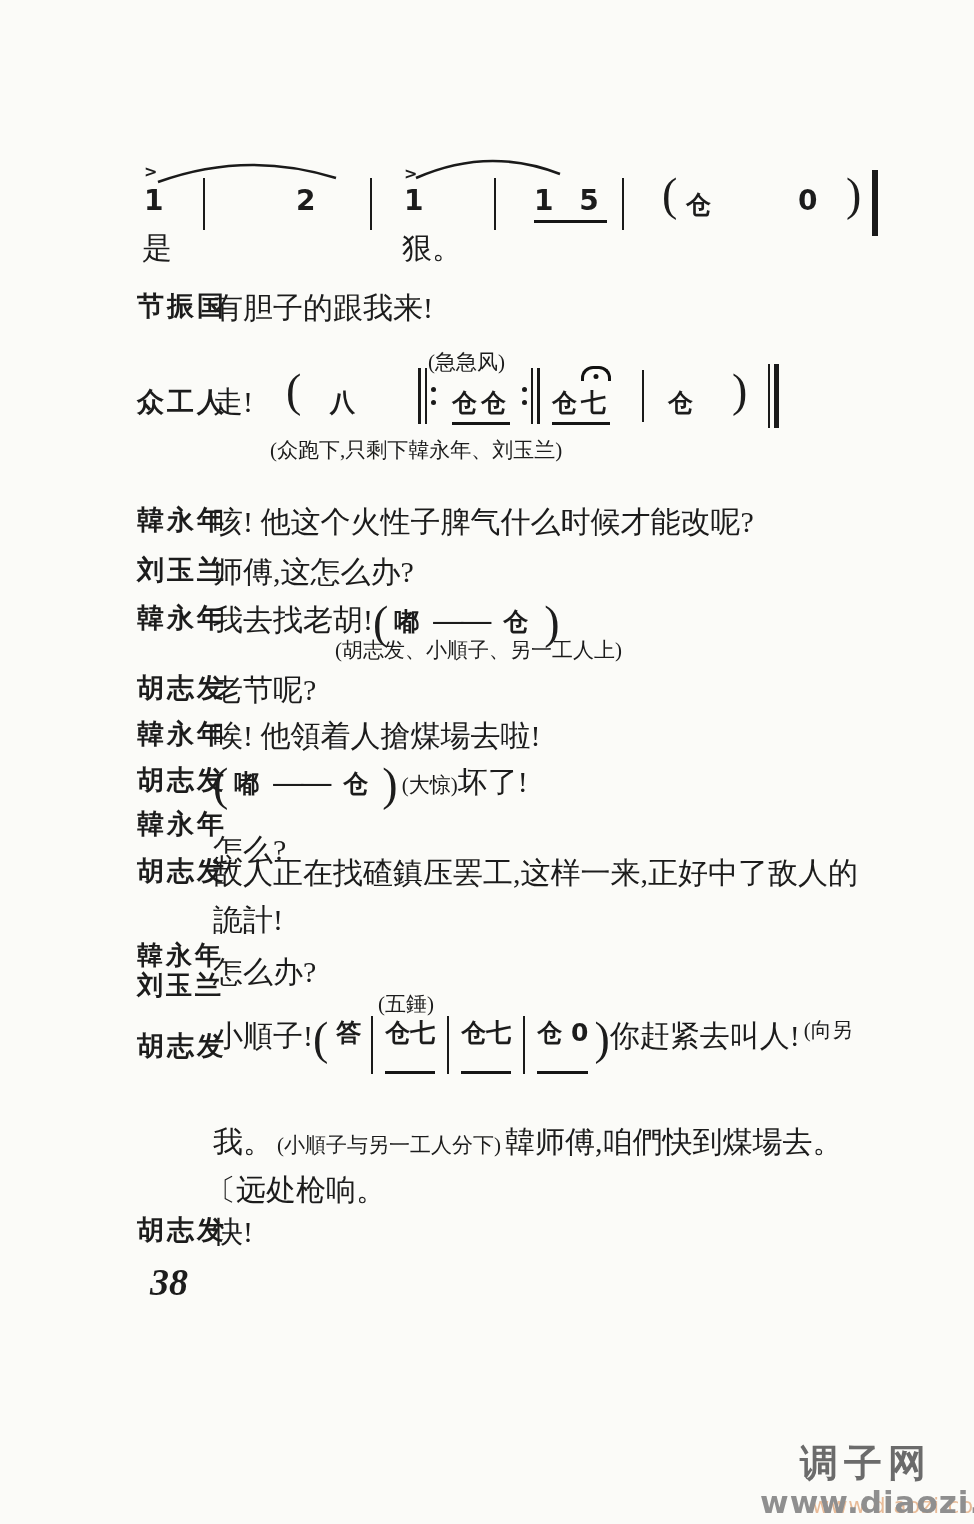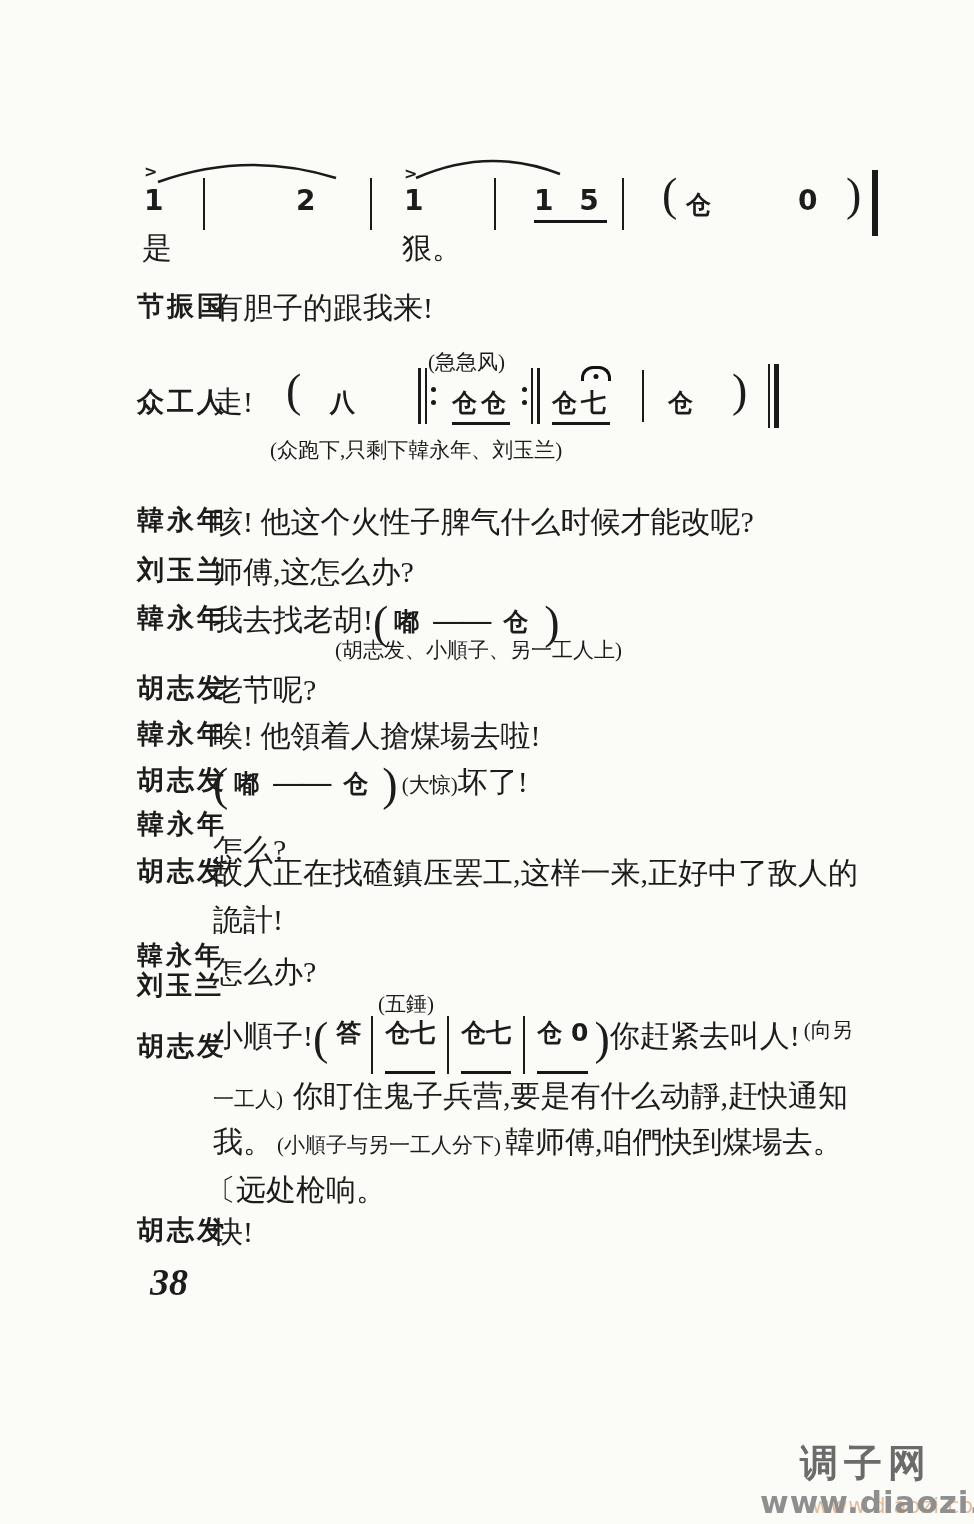--- a/index.html
+++ b/index.html
@@ -174,21 +174,20 @@
       <span class="vbar"></span>
       <span class="perc ul beat">仓七</span>
       <span class="vbar"></span>
       <span class="perc ul beat">仓七</span>
       <span class="vbar"></span>
       <span class="perc ul beat">仓 0</span>
       <span class="bigparen" style="margin-left:4px;">)</span>
       <span class="serif30">你赶紧去叫人!</span>
       <span class="small" style="margin-left:4px;">(向另</span>
     </div>
-    <div class="cont" style="top:88px;"><span class="small">一工人)</span><span style="margin-left:10px;">你盯住鬼子兵营,要是有什么动靜,赶快通知</span></div>
     <div class="cont" style="top:134px;"><span>我。</span><span class="small" style="margin:0 4px;">(小順子与另一工人分下)</span><span>韓师傅,咱們快到煤場去。</span></div>
     <div class="cont" style="left:206px;top:182px;">〔远处枪响。</div>
   </div>
 
   <span class="speaker" style="top:1212px;">胡志发</span>
   <span class="dlg" style="top:1212px;">快!</span>
 
   <span class="pagenum">38</span>
 
   <span class="wm-ghost">www.diaozi.com</span>

